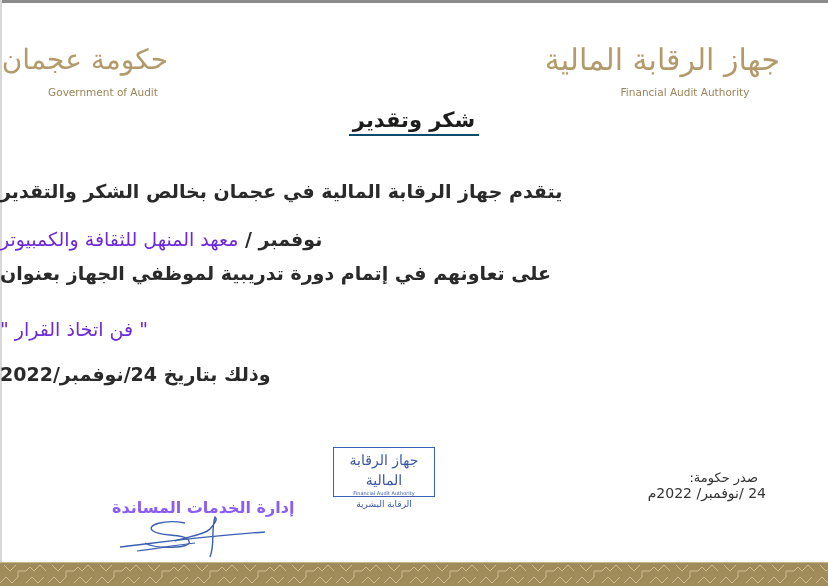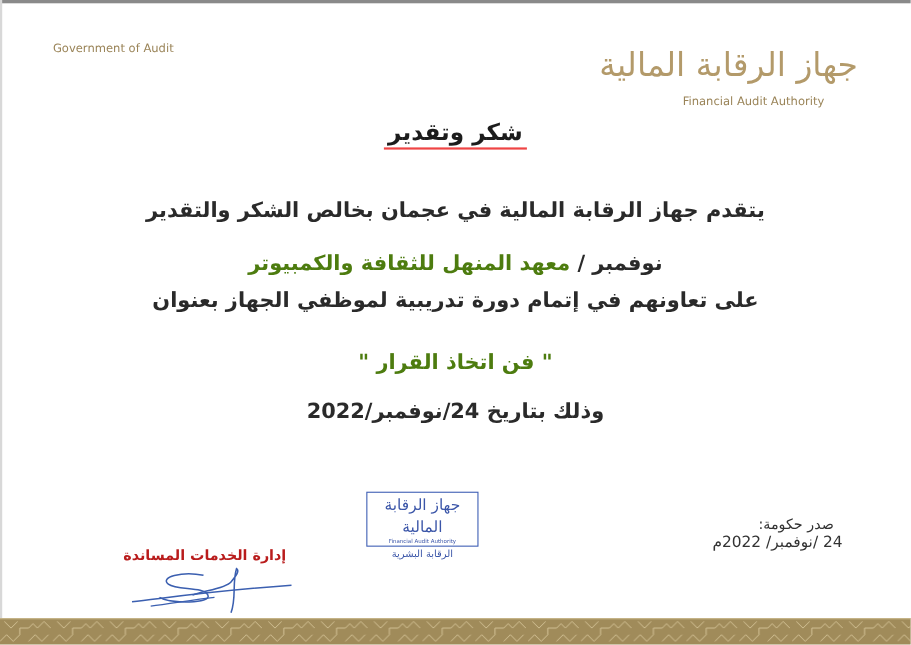--- a/index.html
+++ b/index.html
@@ -16,63 +16,64 @@
   .logo-faa { left: 590px; top: 36px; width: 190px; }
   .logo .ar { font-family: "DejaVu Serif", serif; font-size: 30px; line-height: 48px; color: #b39a6a; direction: rtl; white-space: nowrap; }
   .logo-ajman .ar { font-size: 28px; }
   .logo .en { font-family: "DejaVu Sans", sans-serif; font-size: 10.5px; color: #9a8458; margin-top: 2px; white-space: nowrap; }
 
   .title {
     position: absolute; left: 0; width: 828px; top: 108px; text-align: center;
   }
   .title span {
     font-size: 21px; font-weight: bold; color: #1c1c1c; direction: rtl;
-    border-bottom: 2px solid #ef4444; padding: 0 4px 2px; text-align: right;
+    border-bottom: 2px solid #0c4a6e; padding: 0 4px 2px; text-align: right;
   }
 
   .line {
-    position: absolute; left: 0; width: 828px; text-align: center; direction: rtl;
+    position: absolute; left: 0; width: 828px; text-align: left; direction: rtl;
     font-size: 19px; font-weight: bold; color: #2a2a2a; white-space: nowrap;
   }
-  .gold { color: #4d7c0f; font-weight: bold; }
+  .gold { color: #6d28d9; font-weight: normal; }
   .l1 { top: 180px; }
   .l2 { top: 228px; }
   .l3 { top: 262px; }
   .l4 { top: 318px; }
   .l5 { top: 363px; }
 
   .stamp {
     position: absolute; left: 333px; top: 447px; width: 100px; height: 48px;
     border: 1.5px solid #3f5fb5; text-align: center; color: #3a55a8; direction: rtl;
   }
   .stamp .s-ar { font-family: "DejaVu Serif", serif; font-size: 14px; line-height: 20px; margin-top: 2px; }
   .stamp .s-en { font-size: 5px; line-height: 7px; }
   .stamp .s-dept { font-size: 9px; line-height: 14px; }
 
   .issued { position: absolute; right: 62px; top: 470px; direction: rtl; text-align: right; color: #333; }
   .issued .lbl { font-size: 13px; padding-right: 8px; }
   .issued .dt { font-size: 14px; }
 
-  .dept { position: absolute; left: 112px; top: 498px; direction: rtl; font-size: 13px; font-weight: bold; color: #b91c1c; white-space: nowrap; }
+  .dept { position: absolute; left: 112px; top: 498px; direction: rtl; font-size: 16px; font-weight: bold; color: #8b5cf6; white-space: nowrap; }
   .signature { position: absolute; left: 115px; top: 515px; width: 160px; height: 45px; }
 
   .footer {
     position: absolute; left: 0; top: 562px; width: 828px; height: 24px;
     background: #a08b5a;
     border-top: 1px solid #c9b78a;
   }
   .footer svg { display: block; }
 </style>
 </head>
 <body>
 
 <div class="top-border"></div>
 <div class="left-border"></div>
 
 <div class="logo logo-ajman">
+  <div class="ar">حكومة عجمان</div>
   <div class="en">Government of Audit</div>
 </div>
 
 <div class="logo logo-faa">
   <div class="ar">جهاز الرقابة المالية</div>
   <div class="en">Financial Audit Authority</div>
 </div>
 
 <div class="title">
   <span>شكر وتقدير</span>

